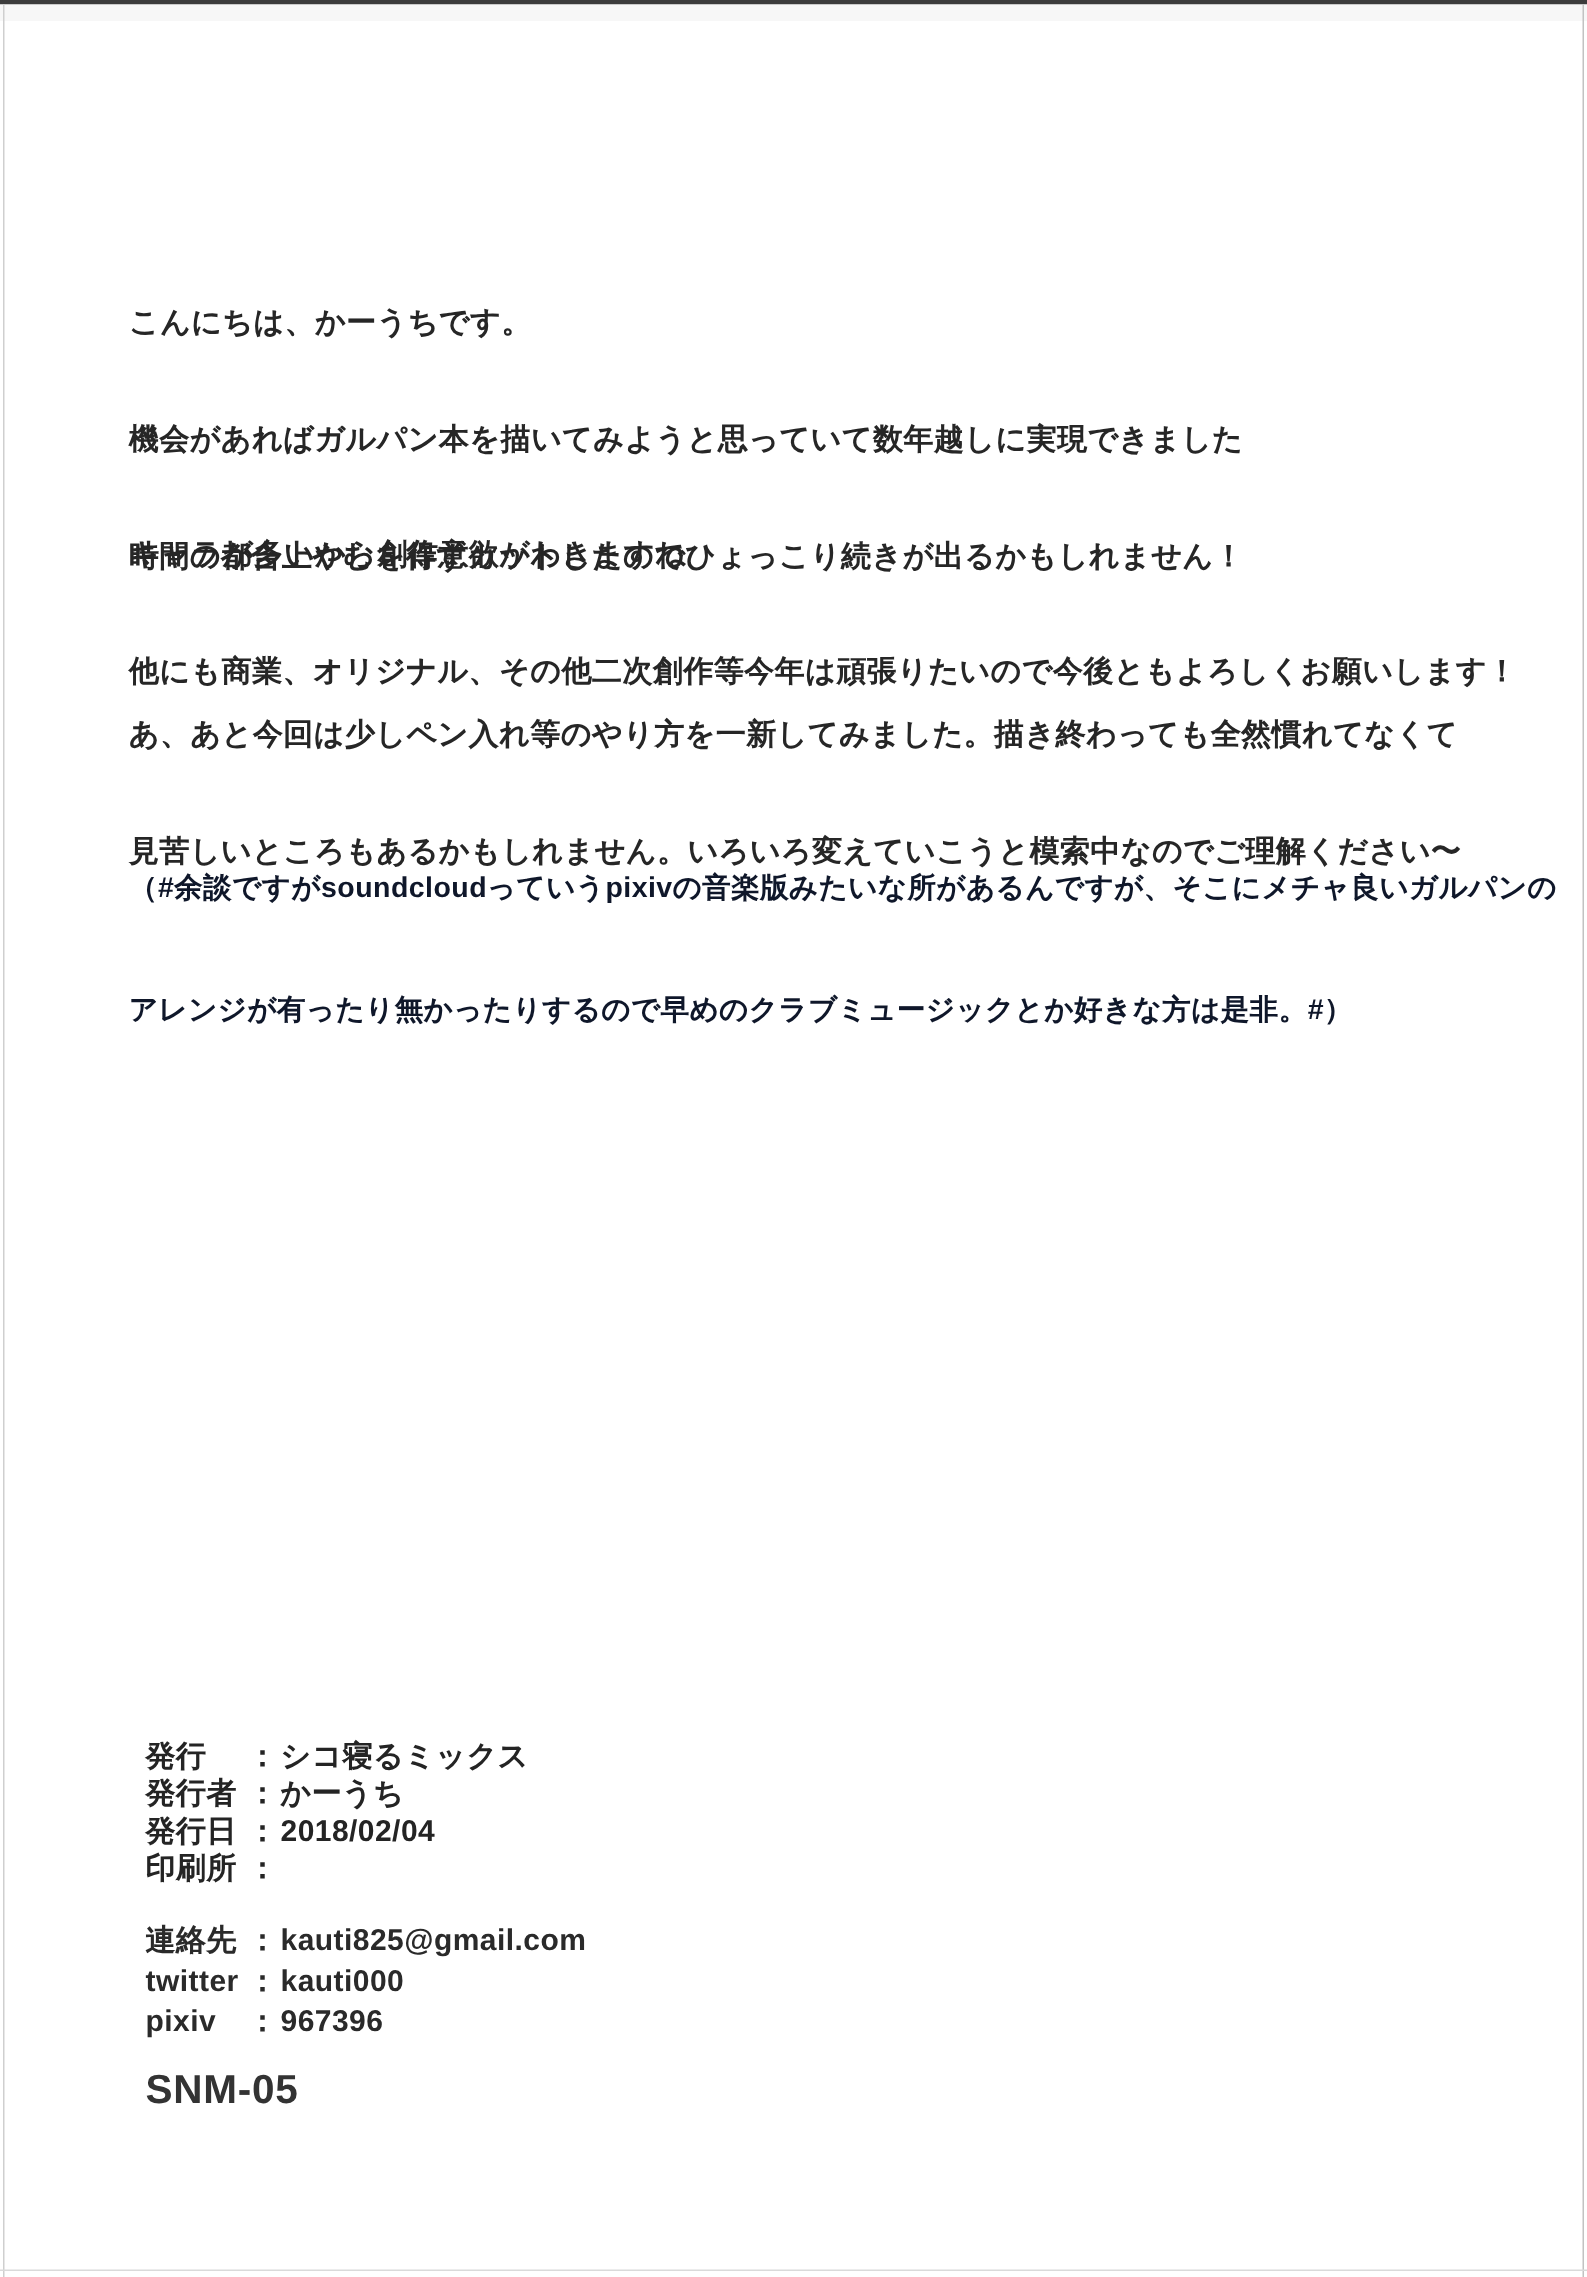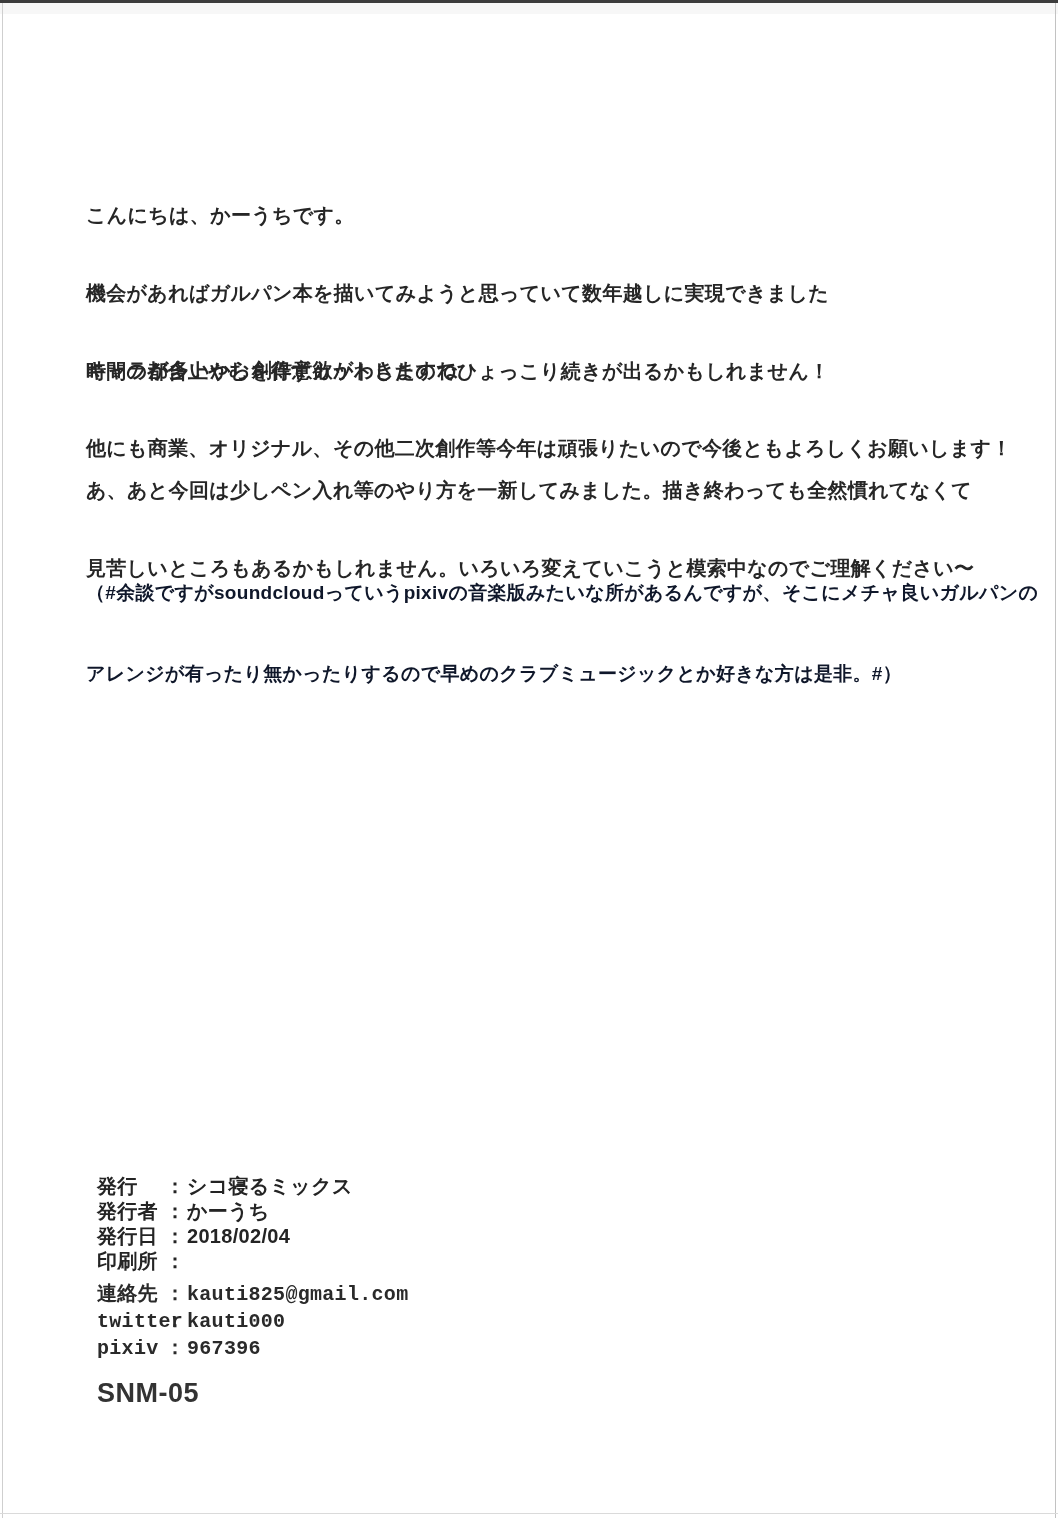--- a/index.html
+++ b/index.html
@@ -57,35 +57,33 @@
     color: #0f172a;
   }
   .colophon {
     position: absolute;
     left: 97px;
     top: 1157px;
     color: #242424;
     font-size: 20px;
     font-weight: 700;
     letter-spacing: 0.3px;
-    margin-top: 16px;
   }
   .colophon .row { display: flex; height: 25px; align-items: baseline; }
   .colophon .lbl { width: 68px; white-space: pre; }
   .colophon .sep { width: 16px; text-align: center; }
   .colophon .val { margin-left: 6px; white-space: pre; text-align: right; }
   .contact {
     position: absolute;
     left: 97px;
     top: 1280px;
     color: #2a2a2a;
     font-size: 20px;
     font-weight: 600;
     letter-spacing: 0.3px;
-    font-family: Liberation Mono, monospace;
   }
   .contact .row { display: flex; height: 27px; align-items: baseline; }
   .contact .lbl { width: 68px; white-space: pre; }
   .contact .sep { width: 16px; text-align: center; }
   .contact .val { margin-left: 6px; white-space: pre; }
   .serial {
     position: absolute;
     left: 97px;
     top: 1378px;
     color: #333333;

